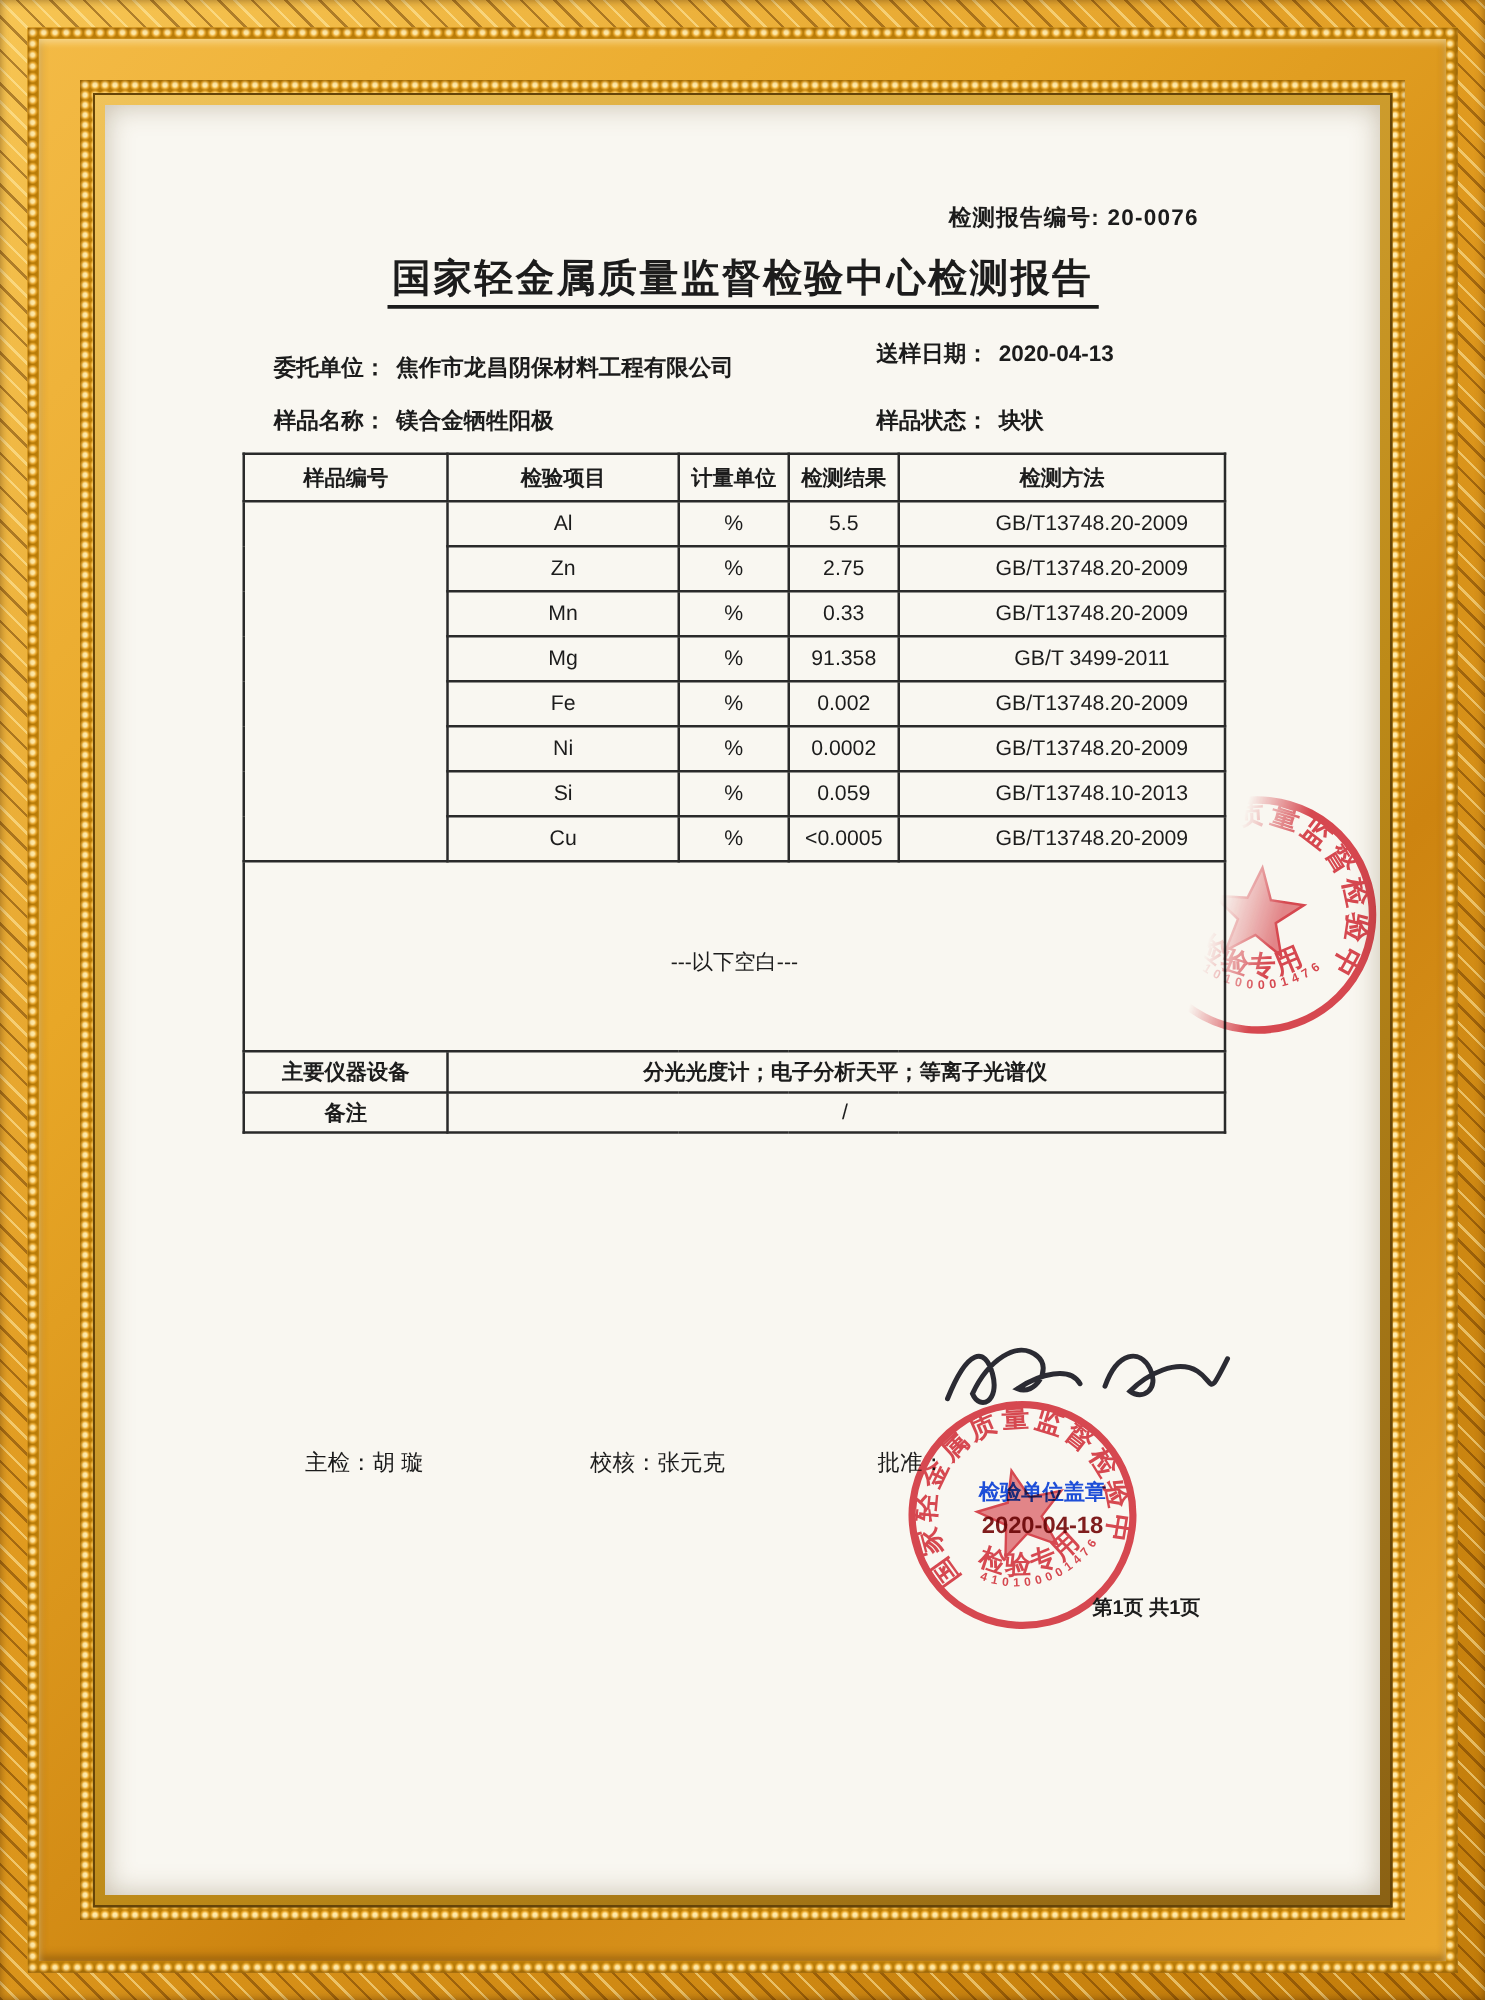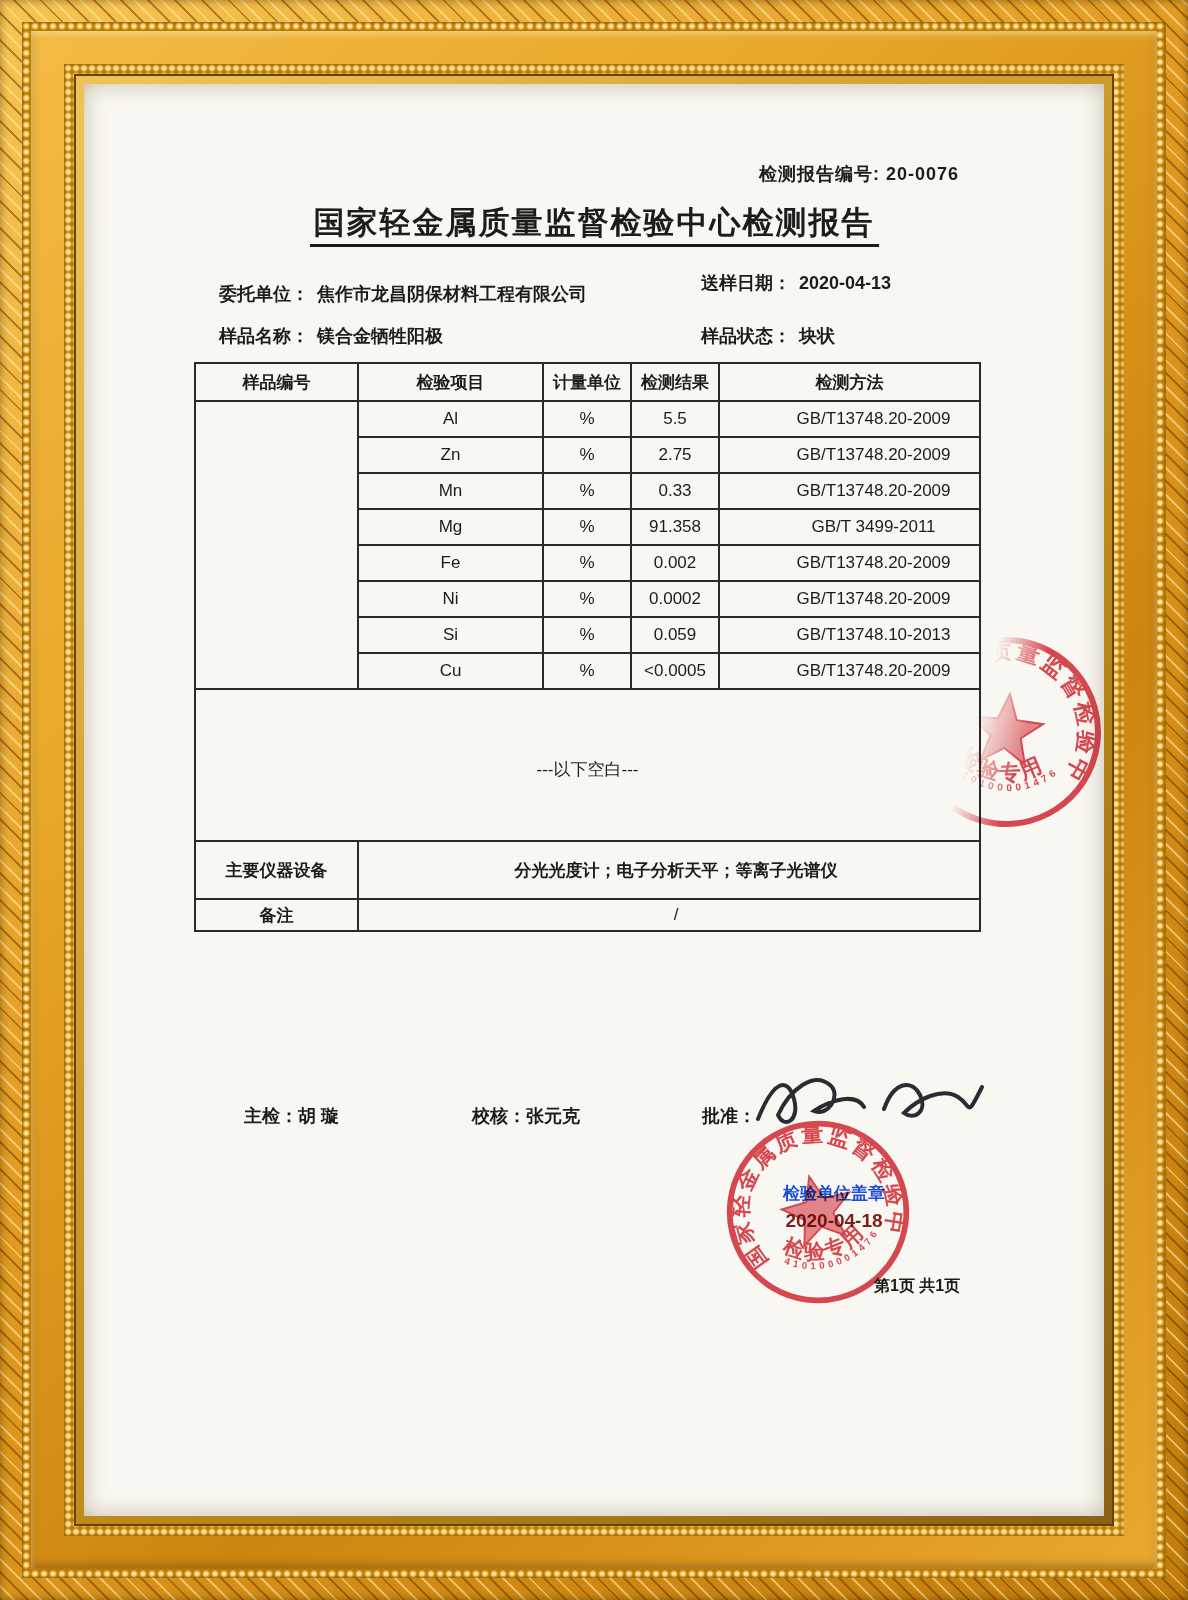--- a/index.html
+++ b/index.html
@@ -54,30 +54,30 @@
   .report-table-wrap { left:110px; top:278px; width:785px; }
   table.report { width:785px; border-collapse:collapse; table-layout:fixed; }
   table.report th, table.report td {
     border:2px solid #2a2a2a;
     text-align:center; vertical-align:middle;
     font-size:17px; overflow:hidden;
   }
   table.report th { height:38px; font-weight:bold; }
   td.el-row { height:36px; font-size:18px; }
   td.blank-cell { height:152px; vertical-align:top; padding-top:8px; font-size:17px; }
-  td.instr-label { height:58px; font-weight:bold;margin-top:13px; }
+  td.instr-label { height:33px; font-weight:bold;margin-top:13px; }
   td.instr-value { text-align:left; padding-left:14px; font-weight:bold; }
   td.remark-label { height:32px; font-weight:bold; }
   td.remark-value { text-align:left; padding-left:14px; }
   .c1{width:163px}.c2{width:185px}.c3{width:88px}.c4{width:88px}.c5{width:261px}
   td.method-cell { font-size:16px;padding-left:48px; }
 
   .note-line { left:128px; top:952px; width:760px; font-size:18px; font-weight:bold; }
 
-  .sig-row { top:1020px; font-size:18px; font-weight:bold; white-space:nowrap;text-align:right; }
+  .sig-row { top:1074px; font-size:18px; font-weight:normal; white-space:nowrap;text-align:right; }
   .sig-inspector { left:160px; }
   .sig-reviewer  { left:388px; }
   .sig-approver  { left:618px; }
 
   .signature-svg { left:660px; top:975px; width:260px; height:90px; }
 
   .unit-seal-label { left:650px; top:1098px; width:200px; text-align:center; font-size:17px; font-weight:bold; color:#1d4ed8; }
   .seal-date { left:650px; top:1126px; width:200px; text-align:center; font-size:19px; font-weight:bold; color:#7f1d1d; }
   .page-info { left:790px; top:1192px; width:260px; font-size:16px; font-weight:bold; }
 

